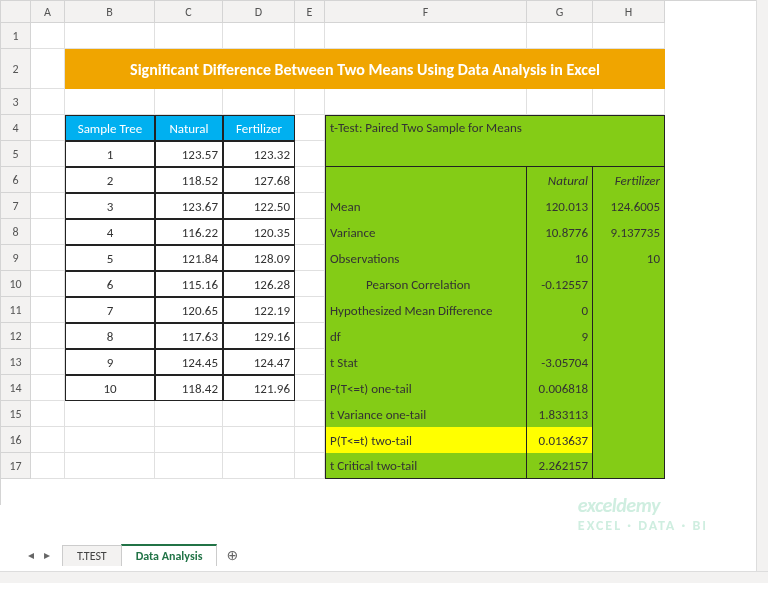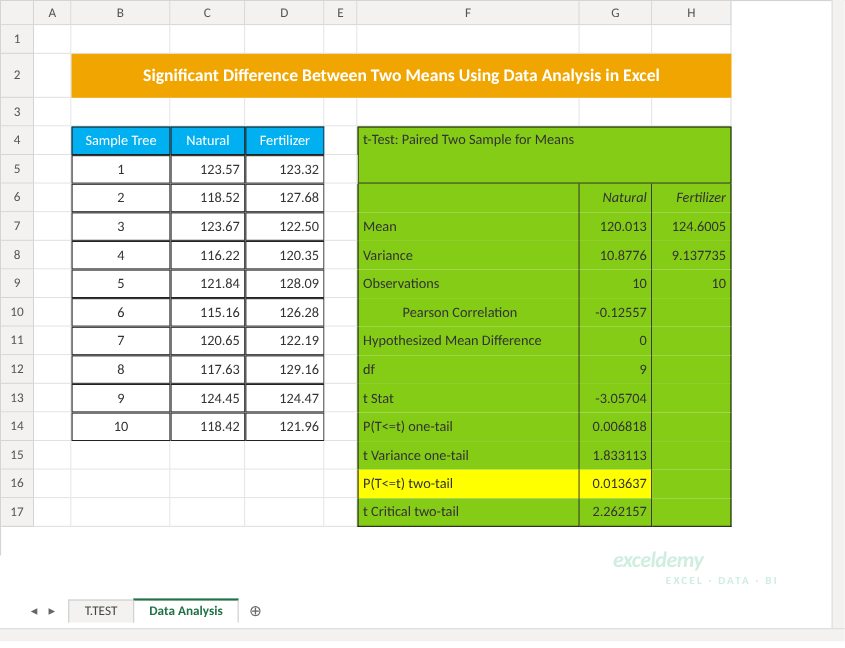--- a/index.html
+++ b/index.html
@@ -113,21 +113,21 @@
     position: absolute;
     right: 60px;
     bottom: 55px;
     color: #cfeee0;
     font-size: 20px;
     font-weight: 600;
     font-style: italic;
     letter-spacing: -0.5px;
     pointer-events: none;
   }
-  .watermark small { display:block; font-size:10px; letter-spacing:2px; text-align:center; font-style:normal;margin-left:48px;}
+  .watermark small { display:block; font-size:14px; letter-spacing:2px; text-align:center; font-style:normal;}
   .scroll-h {
     position: absolute;
     bottom: 6px;
     left: 0; right: 0;
     height: 12px;
     background: #f3f2f1;
     border-top: 1px solid #ddd;
   }
   .scroll-v {
     position: absolute;

